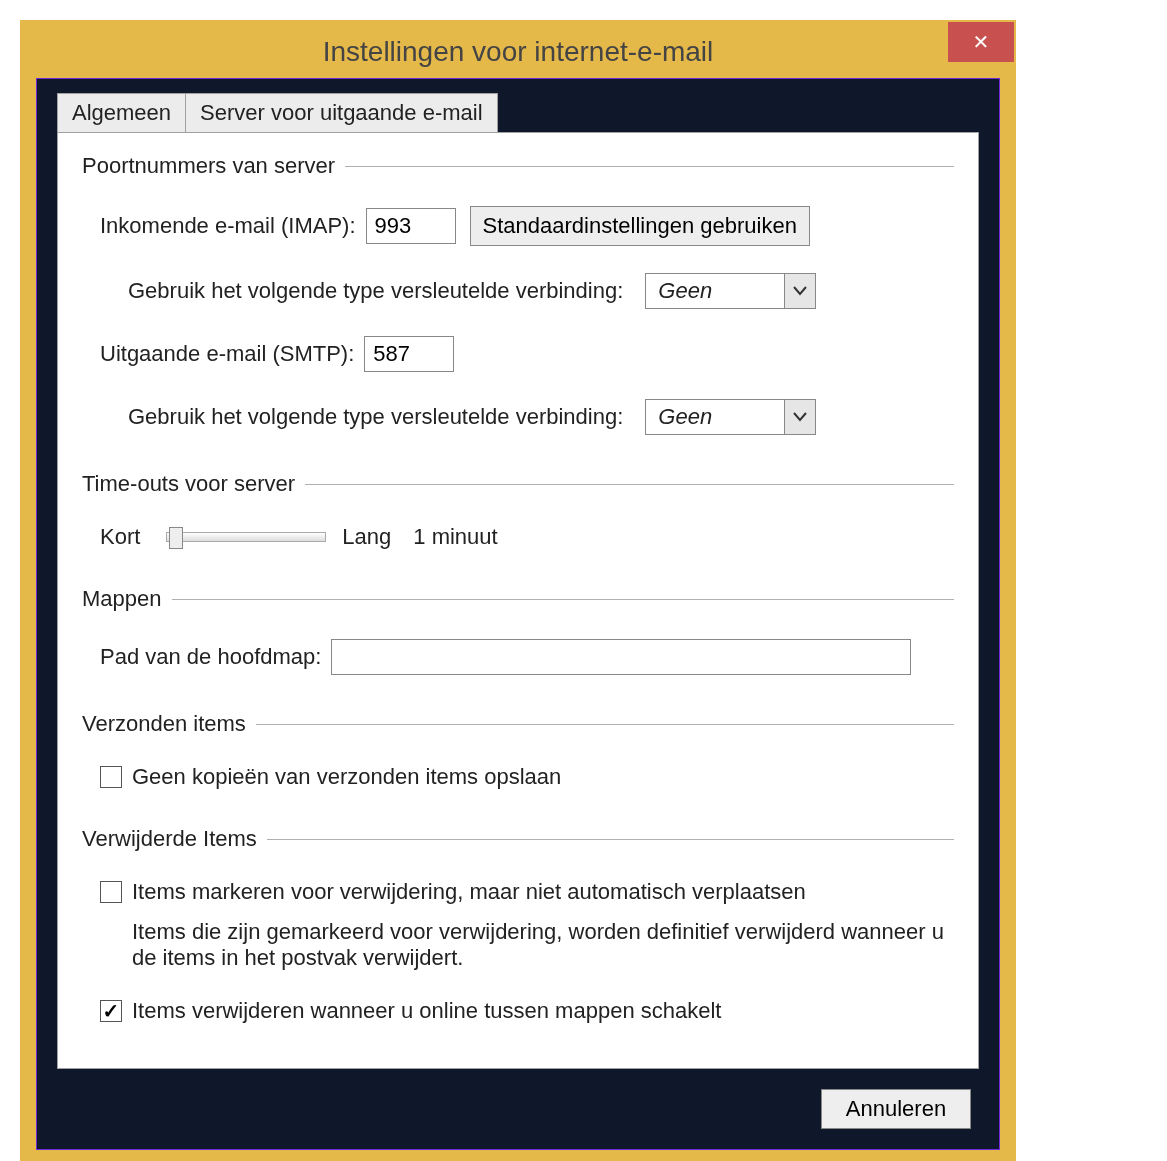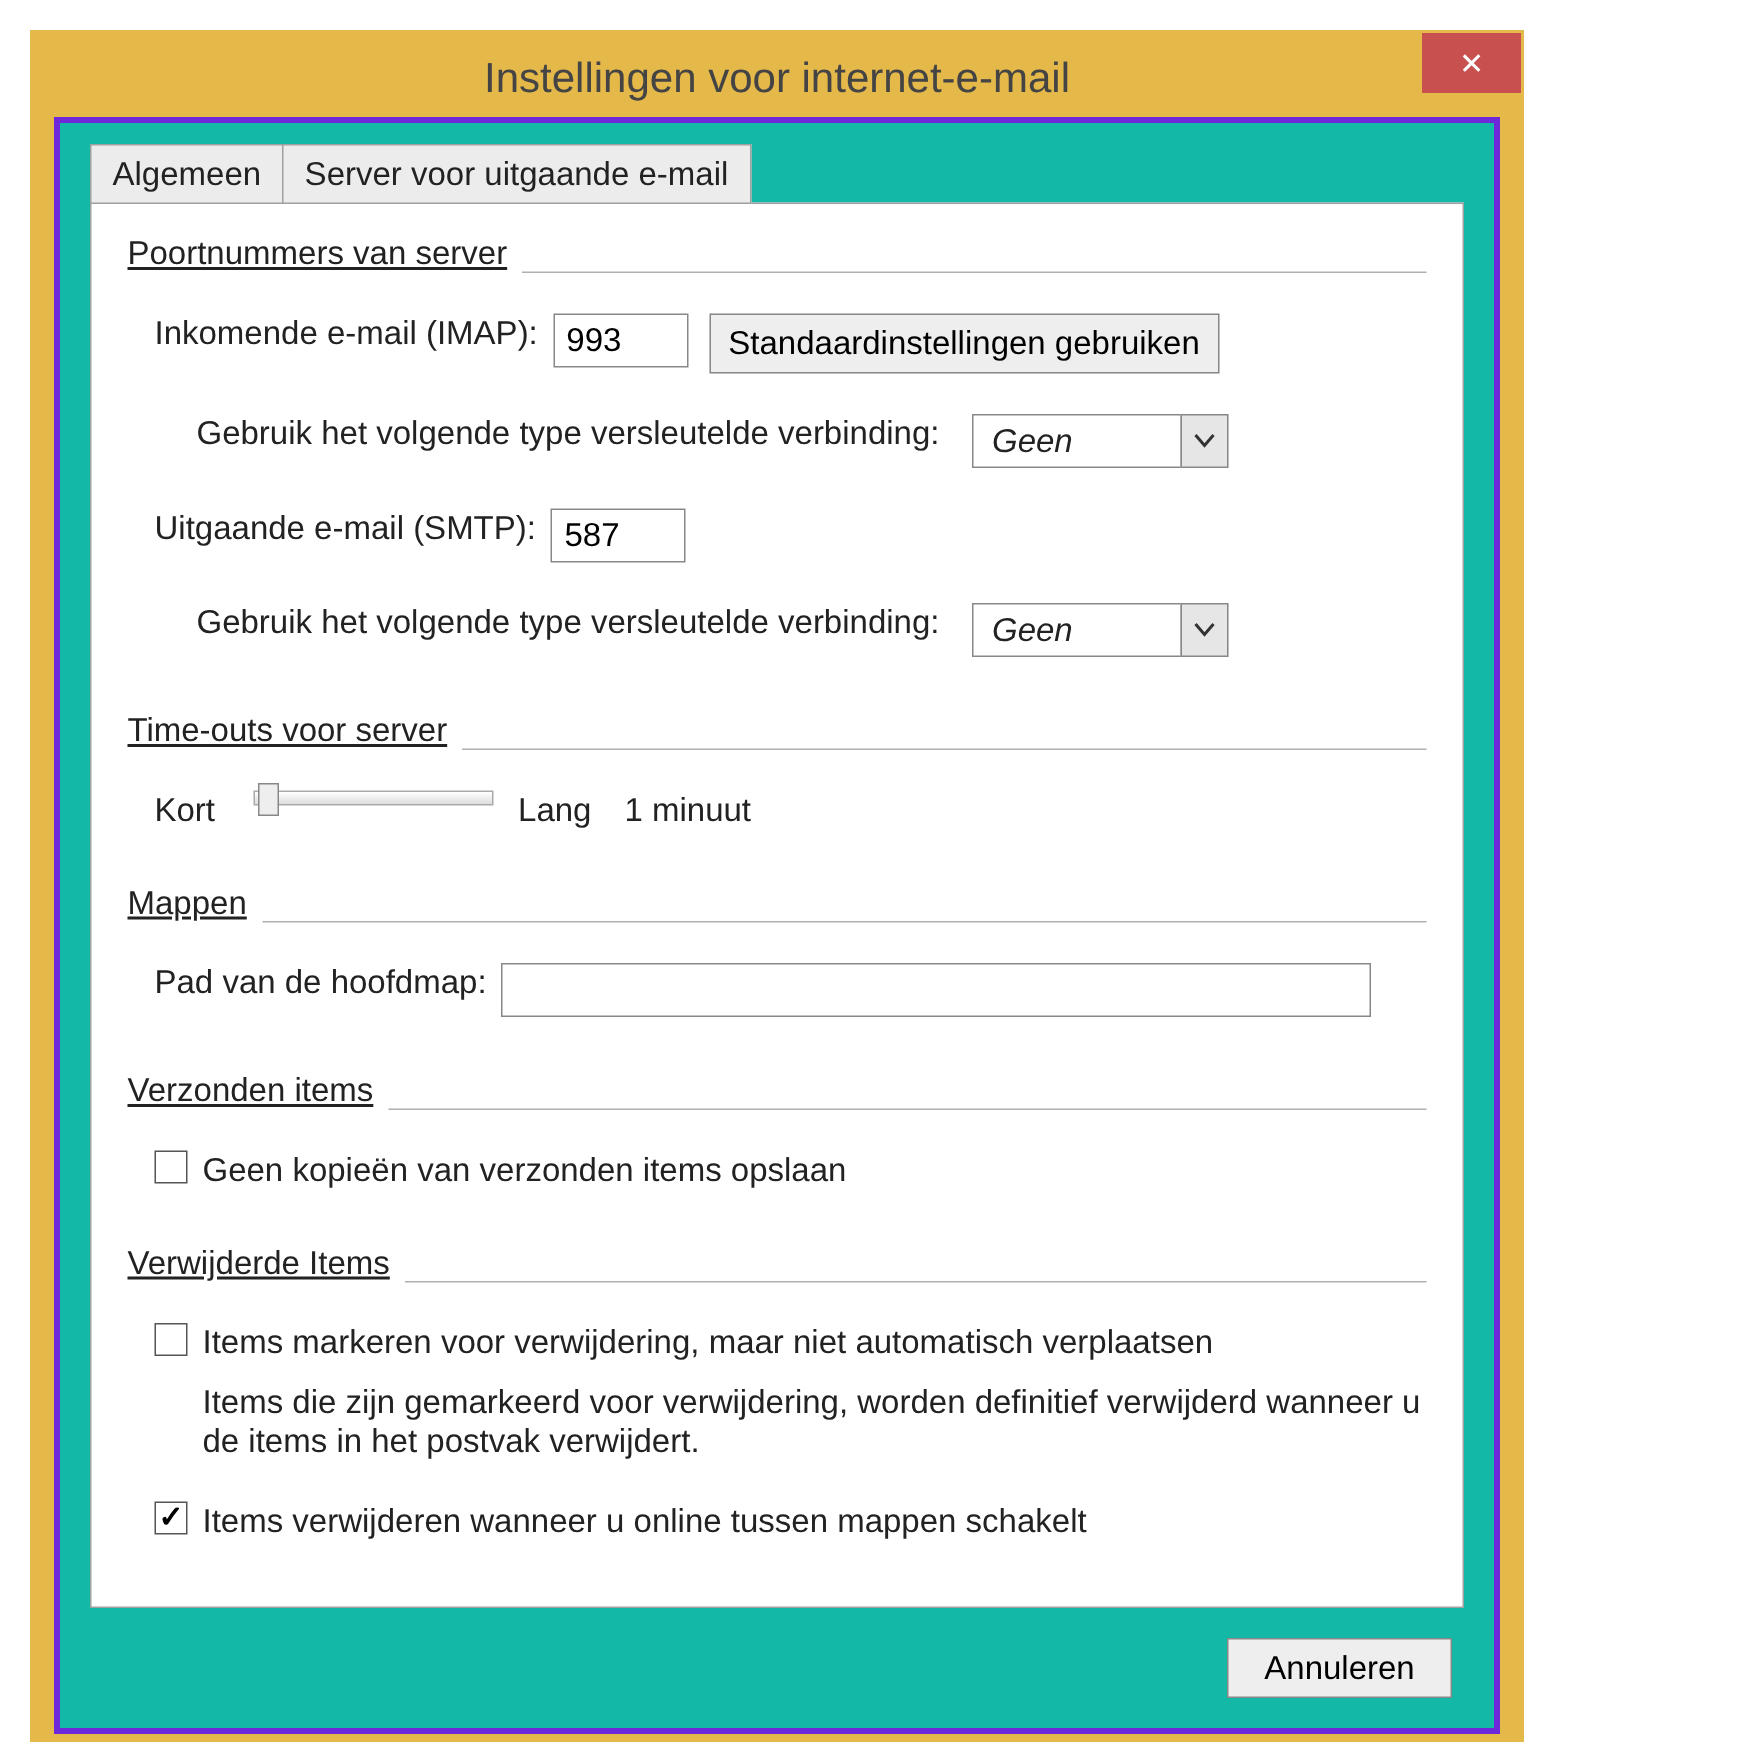--- a/index.html
+++ b/index.html
@@ -26,23 +26,23 @@
       height: 40px;
       background: #c8504f;
       color: #fff;
       display: flex;
       align-items: center;
       justify-content: center;
       font-size: 20px;
       cursor: pointer;
     }
     .inner {
-      background: #14b8a6;
+      background: #0f172a;
       margin: 0 14px 14px 14px;
-      border: 4px solid #6d28d9;
+      border: 1px solid #6d28d9;
       padding: 14px 20px 20px 20px;
     }
     .tabs {
       display: flex;
       position: relative;
       margin-bottom: -1px;
     }
     .tab {
       border: 1px solid #a0a0a0;
       background: #ececec;
@@ -63,31 +63,30 @@
       font-size: 22px;
       color: #222;
       background: #fff;
     }
     fieldset {
       border: none;
       margin-bottom: 22px;
     }
     .legend-line {
       display: flex;
-      align-items: flex-end;
+      align-items: center;
       margin-bottom: 14px;
-      text-decoration: underline;
     }
     .legend-line .leg-text { white-space: nowrap; margin-right: 10px; }
     .legend-line .rule {
       flex: 1;
       border-top: 1px solid #b0b0b0;
       height: 0;
     }
-    .row { display: flex; align-items: flex-start; margin-left: 18px; margin-bottom: 14px; flex-wrap: wrap; margin-top: 27px; }
+    .row { display: flex; align-items: center; margin-left: 18px; margin-bottom: 14px; flex-wrap: wrap; margin-top: 27px; }
     .row.indent2 { margin-left: 46px; }
     .row label.txt, .row span.txt { margin-right: 10px; }
     input[type="text"].port {
       width: 90px;
       border: 1px solid #888;
       font-size: 22px;
       padding: 4px 8px;
       text-align: left;
     }
     input[type="text"].path {

